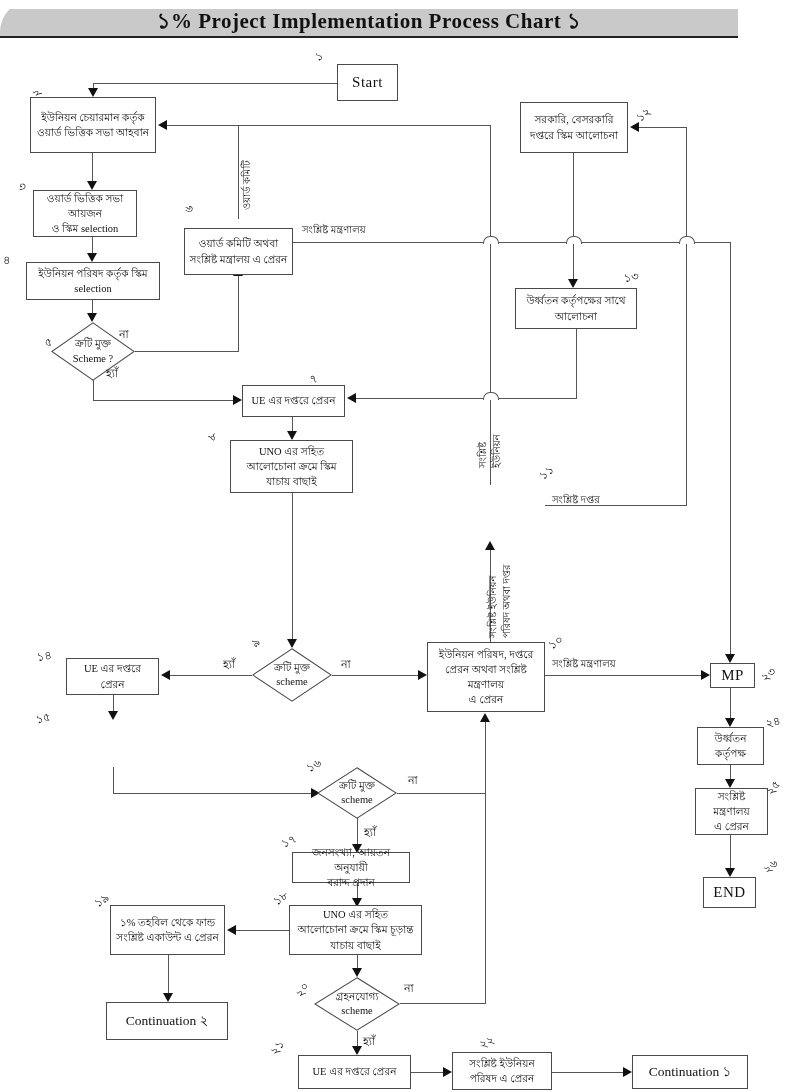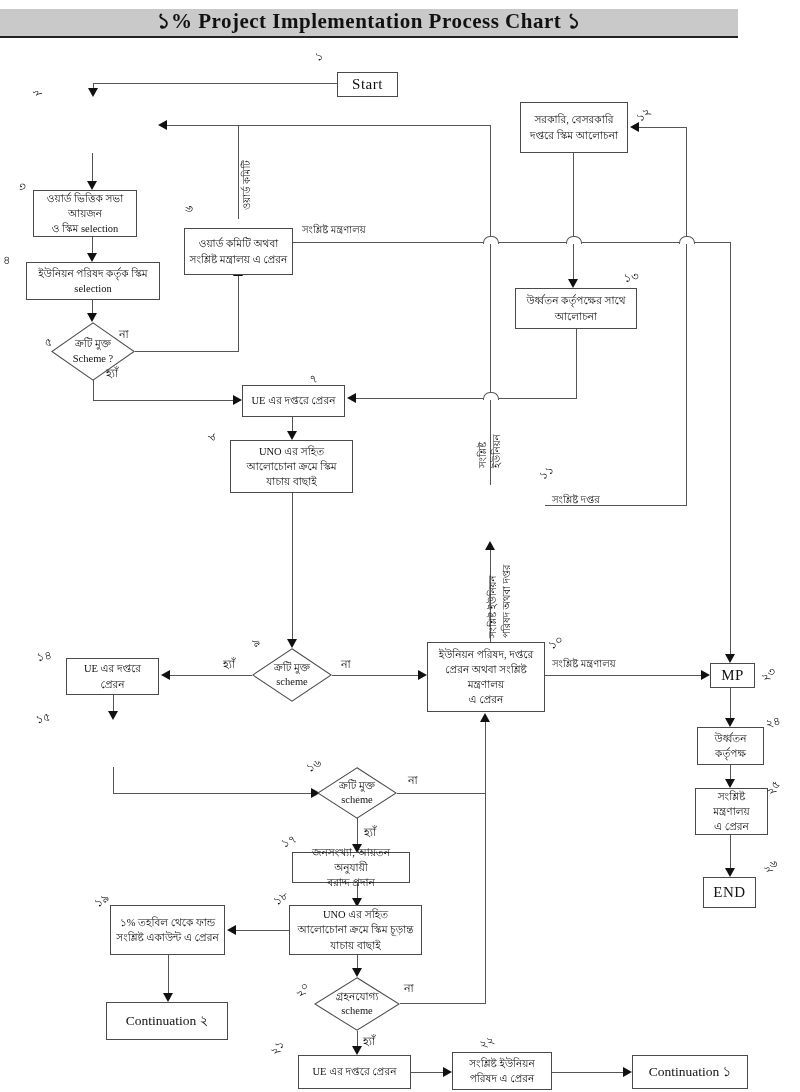--- a/index.html
+++ b/index.html
@@ -1,17 +1,17 @@
 <!DOCTYPE html>
 <html><head>
 <meta charset="utf-8">
 <style>
   html,body{margin:0;padding:0;background:#fff;}
   #stage{position:relative;width:800px;height:1092px;background:#fff;overflow:hidden;
-         font-family:"Liberation Serif","DejaVu Serif",serif;color:#111;}
+         font-family:"Liberation Serif","DejaVu Serif",serif;color:#111;border-radius:32px;}
   .titlebar{position:absolute;left:0;top:9px;width:738px;height:27px;background:#c9c9c9;
             border-bottom:2px solid #222;display:flex;align-items:center;justify-content:center;}
   .titlebar span{font-size:21px;font-weight:bold;letter-spacing:.5px;}
   .box{position:absolute;background:#fff;border:1px solid #4a4a4a;display:flex;align-items:center;
        justify-content:center;text-align:center;font-size:10.5px;line-height:1.45;white-space:pre-line;
        box-sizing:border-box;padding:1px 2px;}
   .big{font-size:15px;letter-spacing:.5px;}
   .med{font-size:13.5px;}
   .dia{position:absolute;}
   .dia svg{position:absolute;left:0;top:0;width:100%;height:100%;}
@@ -115,21 +115,23 @@
   <i class="ar arr" style="left:311px;top:788px"></i>
   <i class="ar ad" style="left:352px;top:844px"></i>
   <i class="ar ad" style="left:352px;top:898px"></i>
   <i class="ar ad" style="left:352px;top:968px"></i>
   <i class="ar ad" style="left:352px;top:1046px"></i>
   <i class="ar al" style="left:227px;top:925px"></i>
   <i class="ar ad" style="left:163px;top:993px"></i>
   <i class="ar arr" style="left:443px;top:1067px"></i>
   <i class="ar arr" style="left:623px;top:1067px"></i>
 
-  <div class="box big" style="left:337px;top:72px;width:61px;height:25px">Start</div>
+  <div class="box big" style="left:337px;top:64px;width:61px;height:37px">Start</div>
+  <div class="box" style="left:30px;top:97px;width:126px;height:56px">ইউনিয়ন চেয়ারমান  কর্তৃক
+ওয়ার্ড ভিত্তিক সভা আহবান</div>
   <div class="box" style="left:33px;top:190px;width:104px;height:47px">ওয়ার্ড ভিত্তিক সভা আয়জন
 ও স্কিম selection</div>
   <div class="box" style="left:26px;top:262px;width:134px;height:38px">ইউনিয়ন পরিষদ  কর্তৃক স্কিম
 selection</div>
   <div class="box" style="left:184px;top:228px;width:109px;height:47px">ওয়ার্ড কমিটি অথবা
 সংশ্লিষ্ট মন্ত্রালয় এ প্রেরন</div>
   <div class="box" style="left:242px;top:385px;width:103px;height:32px">UE এর দপ্তরে প্রেরন</div>
   <div class="box" style="left:230px;top:440px;width:123px;height:53px">UNO এর সহিত
 আলোচোনা ক্রমে স্কিম
 যাচায় বাছাই</div>

